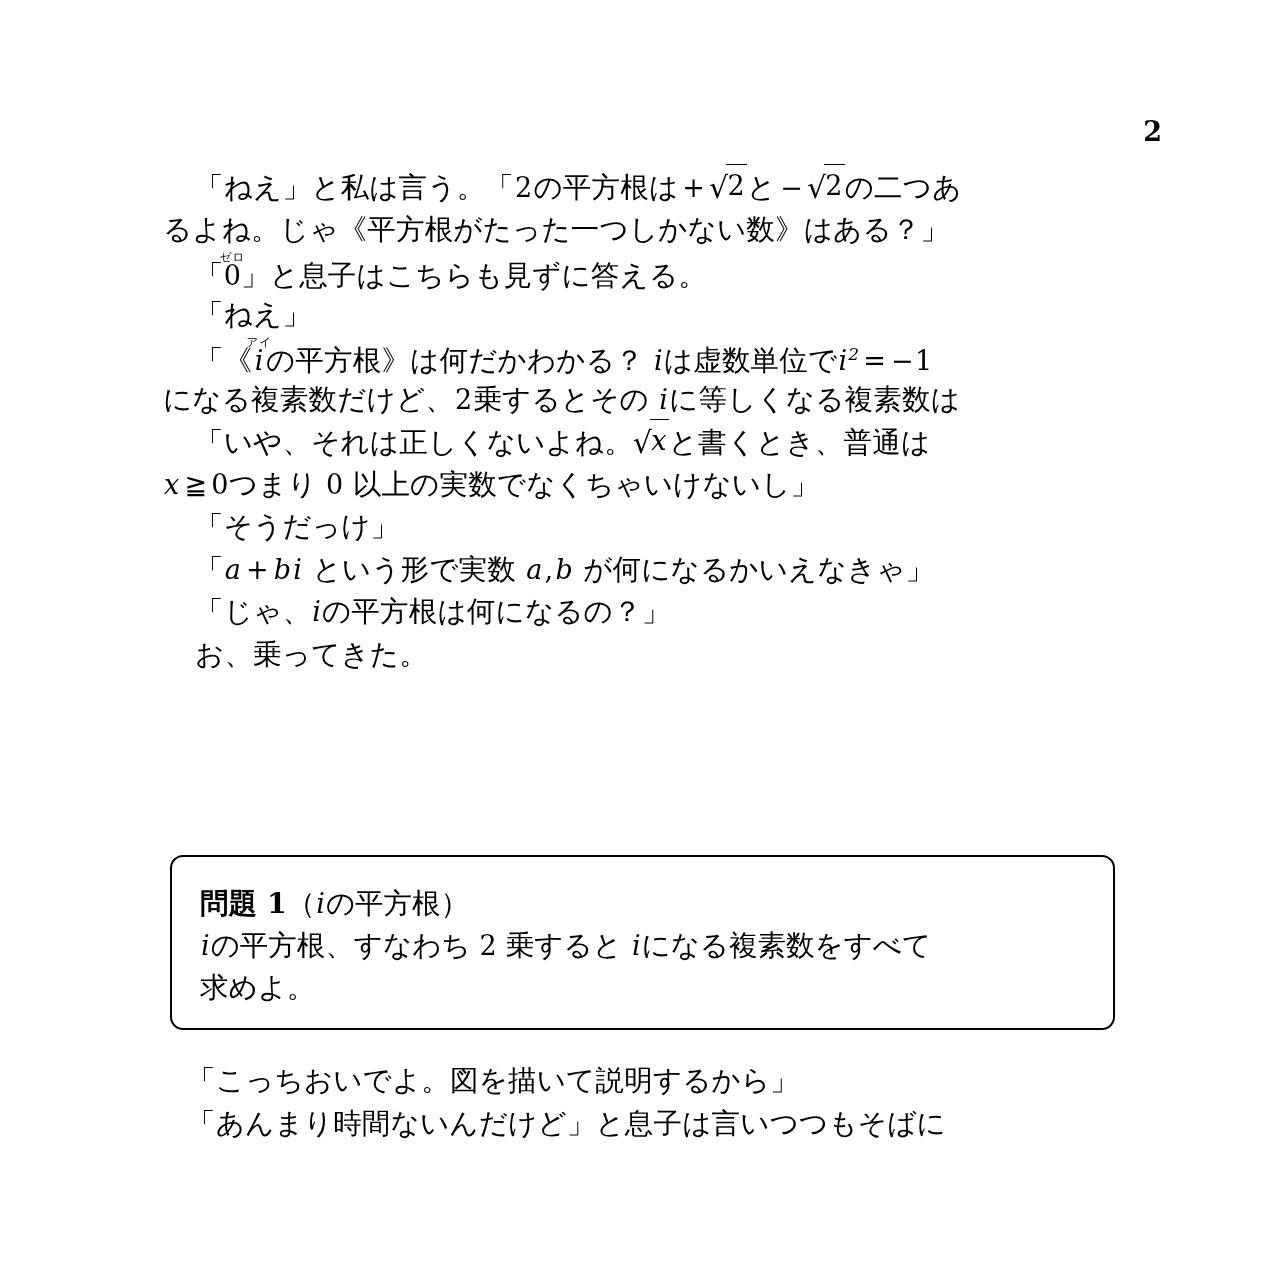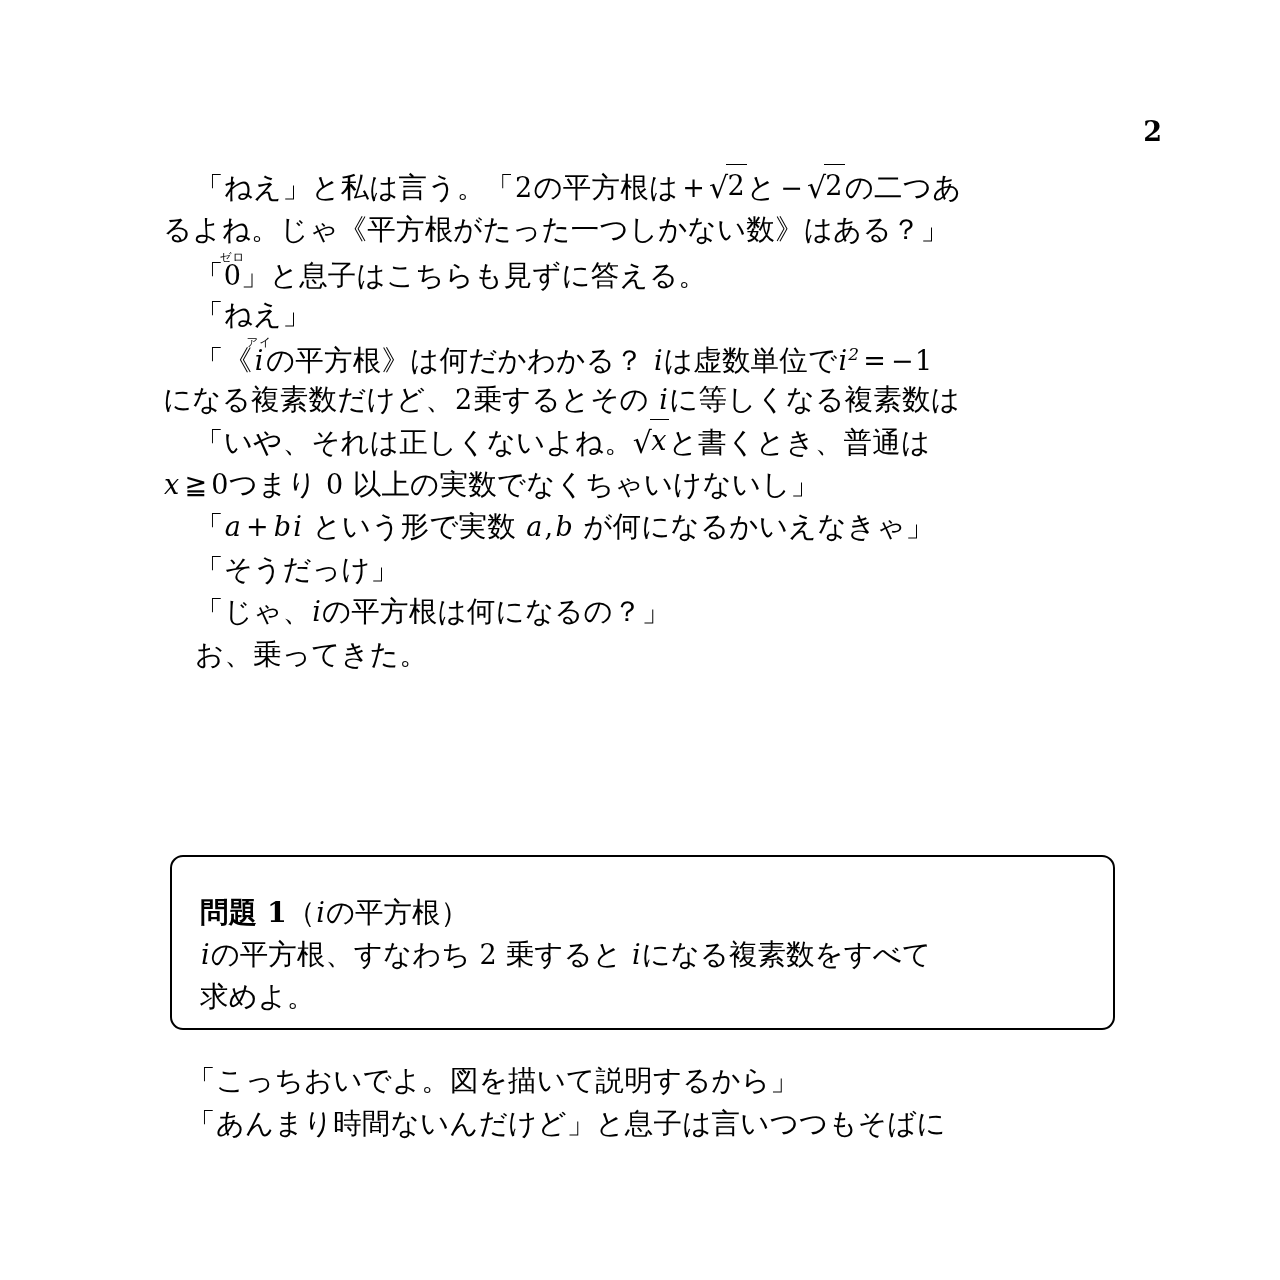--- a/index.html
+++ b/index.html
@@ -126,21 +126,21 @@
     height: 175px;
     border: 2.2px solid #000000;
     border-radius: 13px;
     box-sizing: border-box;
   }
   .problembox .inner {
     padding: 26px 0 0 28px;
   }
   .pl {
     height: 42.5px;
-    line-height: 58px;
+    line-height: 40px;
     font-size: 28.5px;
     white-space: nowrap;
   }
   .pbold {
     font-weight: bold;
     font-family: "DejaVu Serif", "Liberation Serif", serif;
   }
 
   
   .tailblock {
@@ -189,25 +189,25 @@
 
     <div class="ln indent">
       <span class="jp">「いや、それは正しくないよね。</span><span class="rad"><span class="sign">√</span><span class="body mi">x</span></span><span class="jp">と書くとき、普通は</span>
     </div>
 
     <div class="ln">
       <span class="mi">x</span><span class="op">≧</span><span class="mn">0</span><span class="jp">つまり</span>&nbsp;<span class="mn">0</span>&nbsp;<span class="jp">以上の実数でなくちゃいけないし」</span>
     </div>
 
     <div class="ln indent">
+      <span class="jp">「そうだっけ」</span>
+    </div>
+
+    <div class="ln indent">
       <span class="jp">「</span><span class="mi">a</span><span class="op">+</span><span class="mi tight">b</span><span class="mi tight">i</span>&nbsp;<span class="jp">という形で実数</span>&nbsp;<span class="mi tight">a</span><span class="mn tight">,</span><span class="mi tight">b</span>&nbsp;<span class="jp">が何になるかいえなきゃ」</span>
-    </div>
-
-    <div class="ln indent">
-      <span class="jp">「そうだっけ」</span>
     </div>
 
     <div class="ln indent">
       <span class="jp">「じゃ、</span><span class="mi">i</span><span class="jp">の平方根は何になるの？」</span>
     </div>
 
     <div class="ln indent">
       <span class="jp">お、乗ってきた。</span>
     </div>
 

